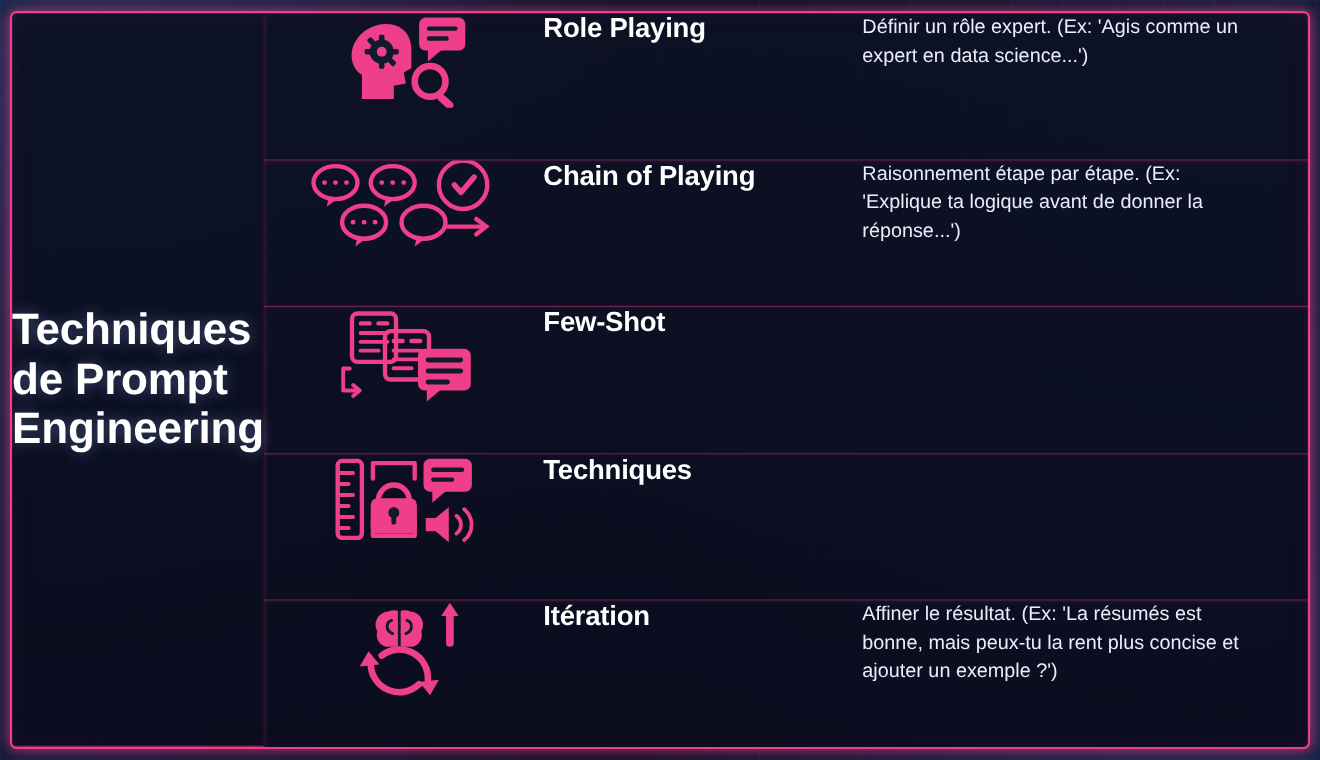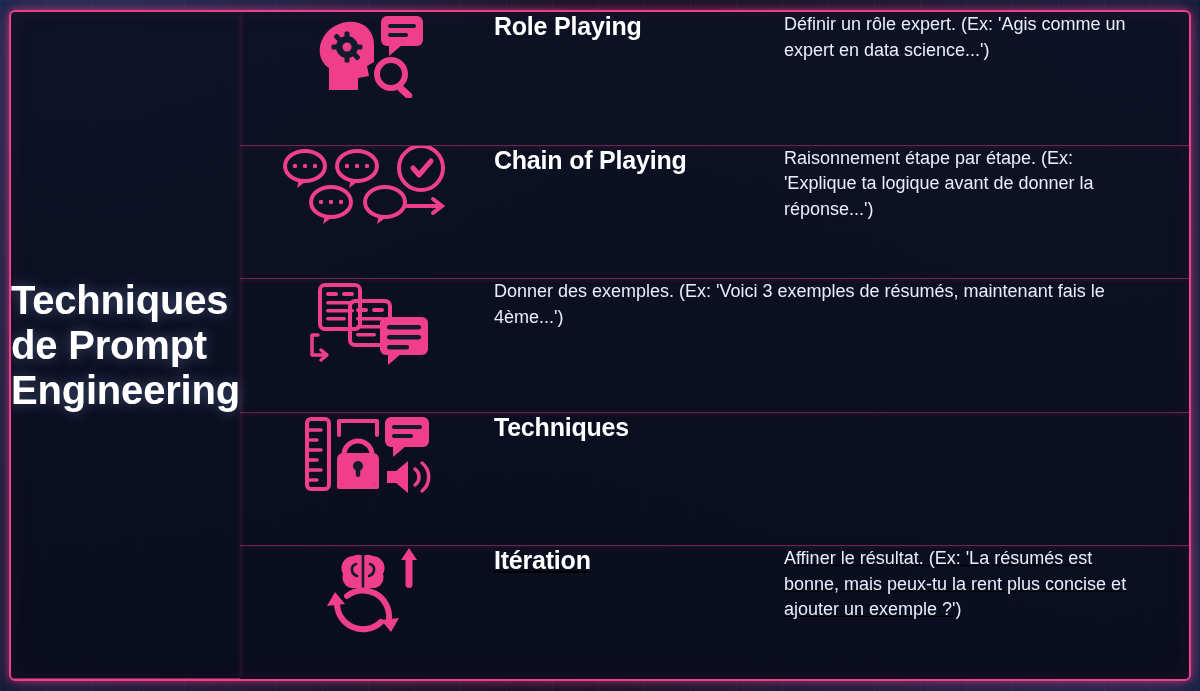--- a/index.html
+++ b/index.html
@@ -79,21 +79,21 @@
   }
 
   .row {
     flex: 1 1 0;
     display: flex;
     align-items: flex-start;
     border-bottom: 1px solid rgba(239,63,138,0.42);
     box-shadow: 0 1px 5px rgba(239,63,138,0.12);
     padding: 0 4px;
   }
-  .row:last-child { border-bottom: none; text-decoration: underline; }
+  .row:last-child { border-bottom: none; }
 
   .cell-icon {
     flex: 0 0 250px;
     display: flex;
     align-items: center;
     justify-content: center;
   }
   .cell-name {
     flex: 0 0 290px;
     color: #ffffff;
@@ -218,21 +218,21 @@
                 <rect x="83" y="56" width="34" height="4.5" rx="2.25"></rect>
                 <rect x="83" y="66" width="22" height="4.5" rx="2.25"></rect>
               </g>
               <g stroke="#ef3f8a" stroke-width="3.5" fill="none" stroke-linecap="round" stroke-linejoin="round">
                 <path d="M14 56 L8 56 L8 76 L22 76"></path>
                 <path d="M17 71 L23 76 L17 81"></path>
               </g>
             </svg>
           </span>
         </div>
-        <div class="cell-desc">Donner des exemples. (Ex: 'Voici 3 exemples de résumés, maintenant fais le 4ème...')</div>
+        <div class="cell-name">Few-Shot</div>
       </div>
 
       <div class="row">
         <div class="cell-icon">
           <span>
             <svg class="icon-svg" width="140" height="86" viewBox="0 0 140 86" fill="none">
               <rect x="8" y="6" width="22" height="70" rx="4" fill="none" stroke="#ef3f8a" stroke-width="4"></rect>
               <g stroke="#ef3f8a" stroke-width="3.5" stroke-linecap="round">
                 <path d="M10 17 L22 17"></path>
                   <path d="M10 27 L18 27"></path>

